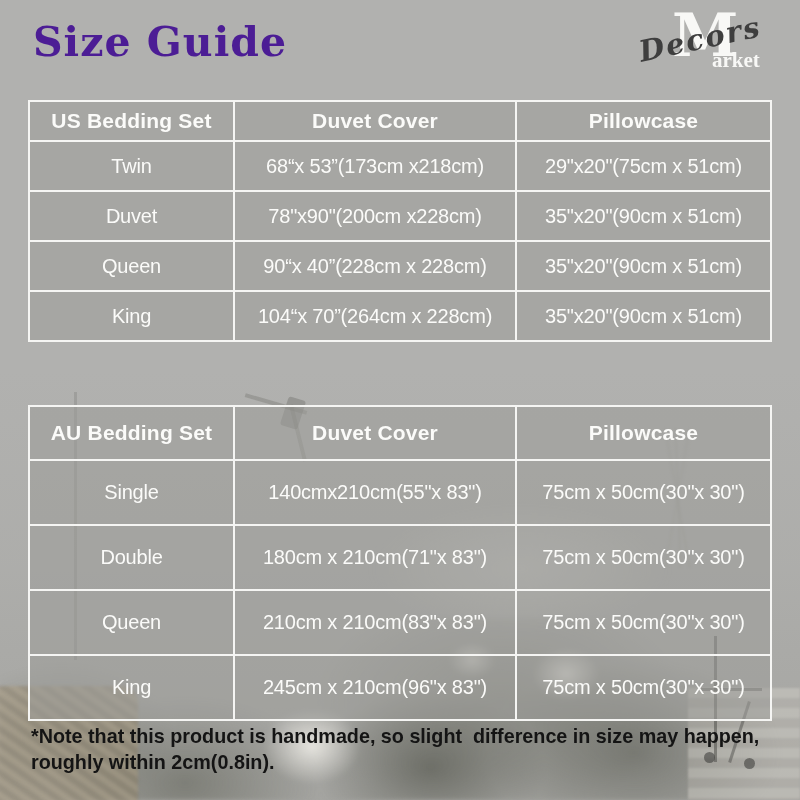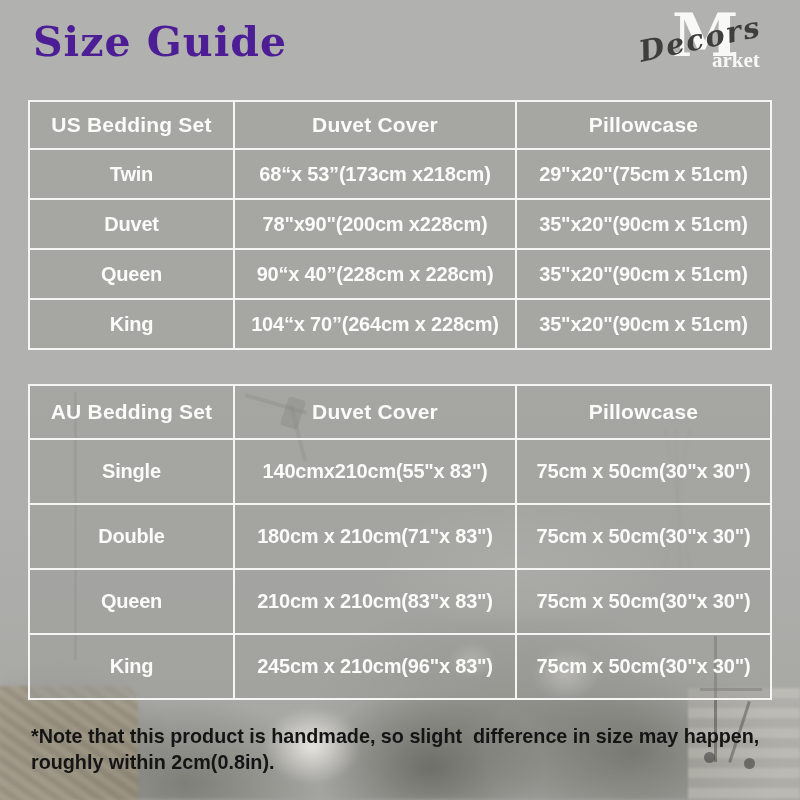--- a/index.html
+++ b/index.html
@@ -52,27 +52,27 @@
     font-size:60px; line-height:1.1; color:#f8f8f6; }
   .logo-script { position:absolute; left:0px; top:12px; font-family:"DejaVu Serif", serif; font-style:italic;
     font-weight:600; font-size:29px; color:#3e3e3e; transform:rotate(-12deg); letter-spacing:2px; }
   .logo-rest { position:absolute; left:74px; top:38px; font-family:Liberation Serif, serif; font-weight:700;
     font-size:21px; color:#f8f8f6; }
 
   
   table.size-table { position:absolute; left:28px; width:742px; z-index:1;
     border-collapse:collapse; table-layout:fixed; }
   .t1 { top:100px; }
-  .t2 { top:384px; }
+  .t2 { top:405px; }
   col.c0 { width:205px; } col.c1 { width:282px; } col.c2 { width:255px; }
   .size-table th, .size-table td { border:2px solid #f5f5f3; background:rgba(156,156,153,0.55);
     color:#fbfbf9; text-align:center; vertical-align:middle; padding:0; }
   .size-table th { font-size:21px; font-weight:700; letter-spacing:0.2px; }
-  .size-table td { font-size:20px; font-weight:700; letter-spacing:-0.2px; }
-  .t1 th { height:48px; } .t1 td { height:50px; }
+  .size-table td { font-size:20px; font-weight:400; letter-spacing:-0.2px; }
+  .t1 th { height:40px; } .t1 td { height:50px; }
   .t2 th { height:54px; } .t2 td { height:65px; }
 
   
   .notes { position:absolute; left:31px; top:672px; width:804px; z-index:2;
     transform:scaleX(0.94); transform-origin:left top;
     color:#141414; font-weight:700; font-size:21px; line-height:1.22; white-space:pre-wrap; }
 </style>
 </head>
 <body>
 

